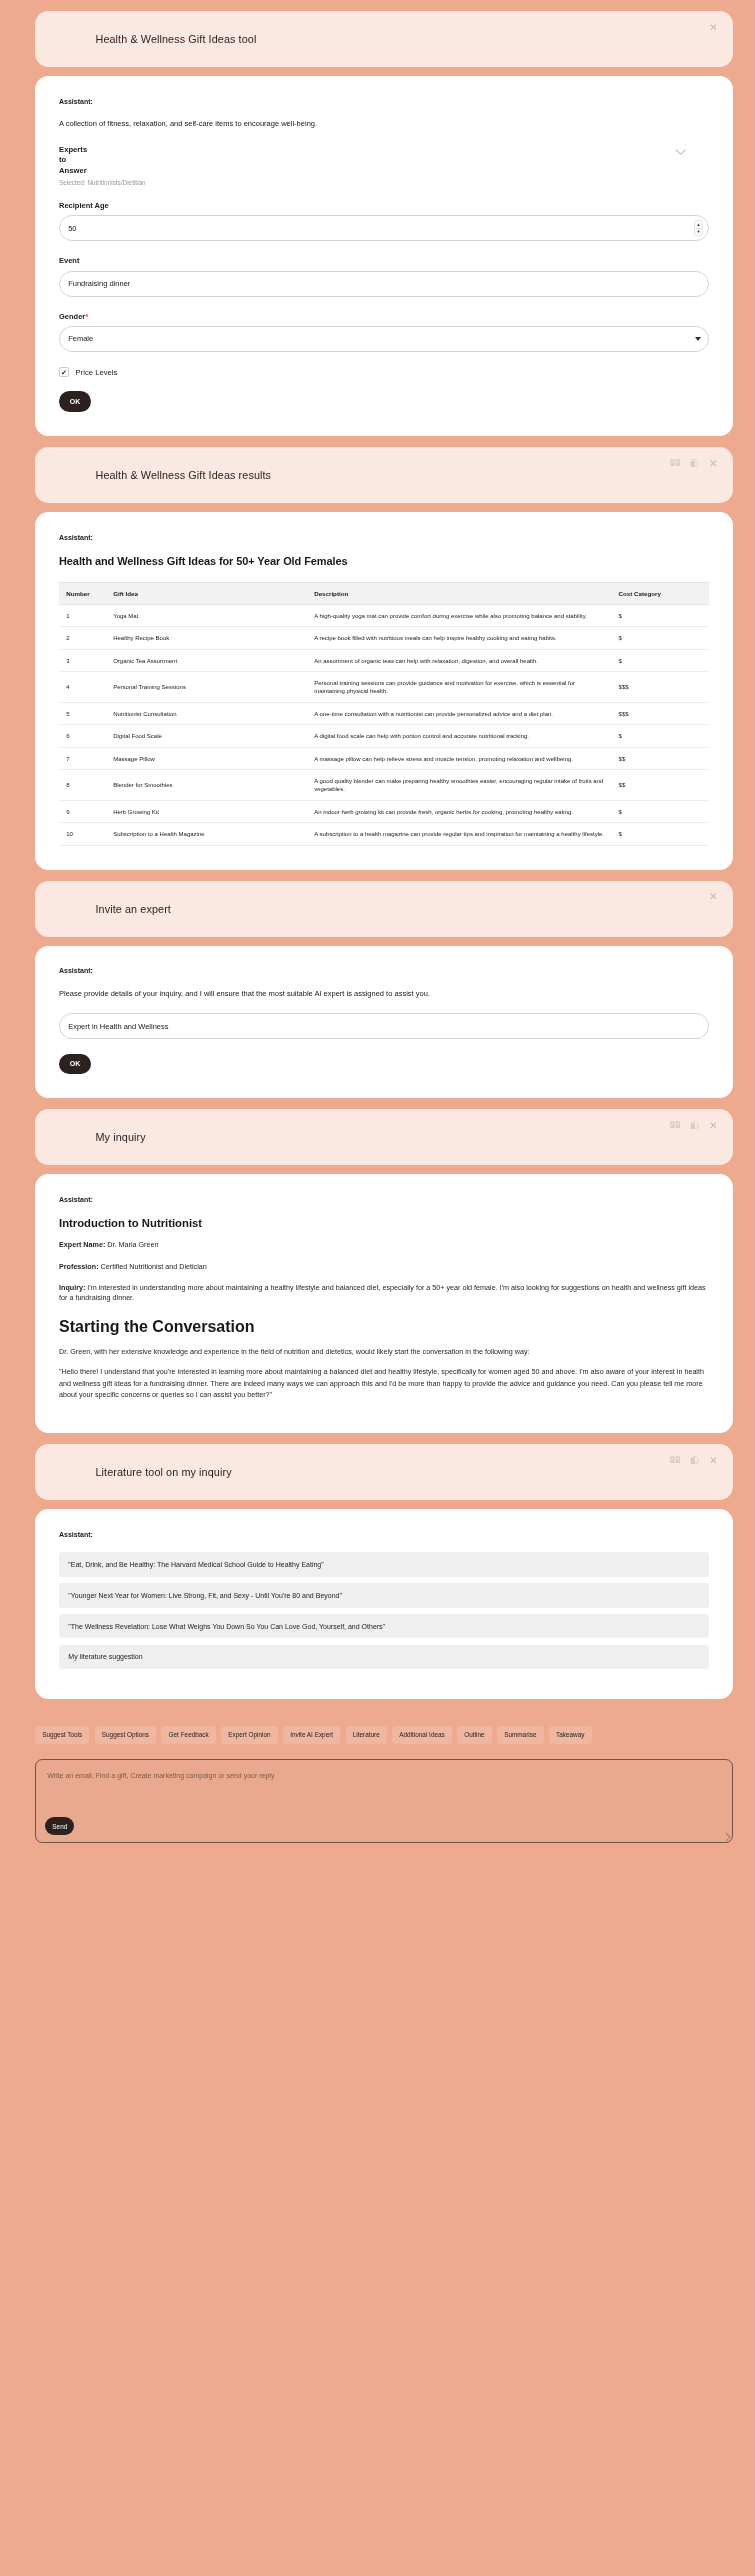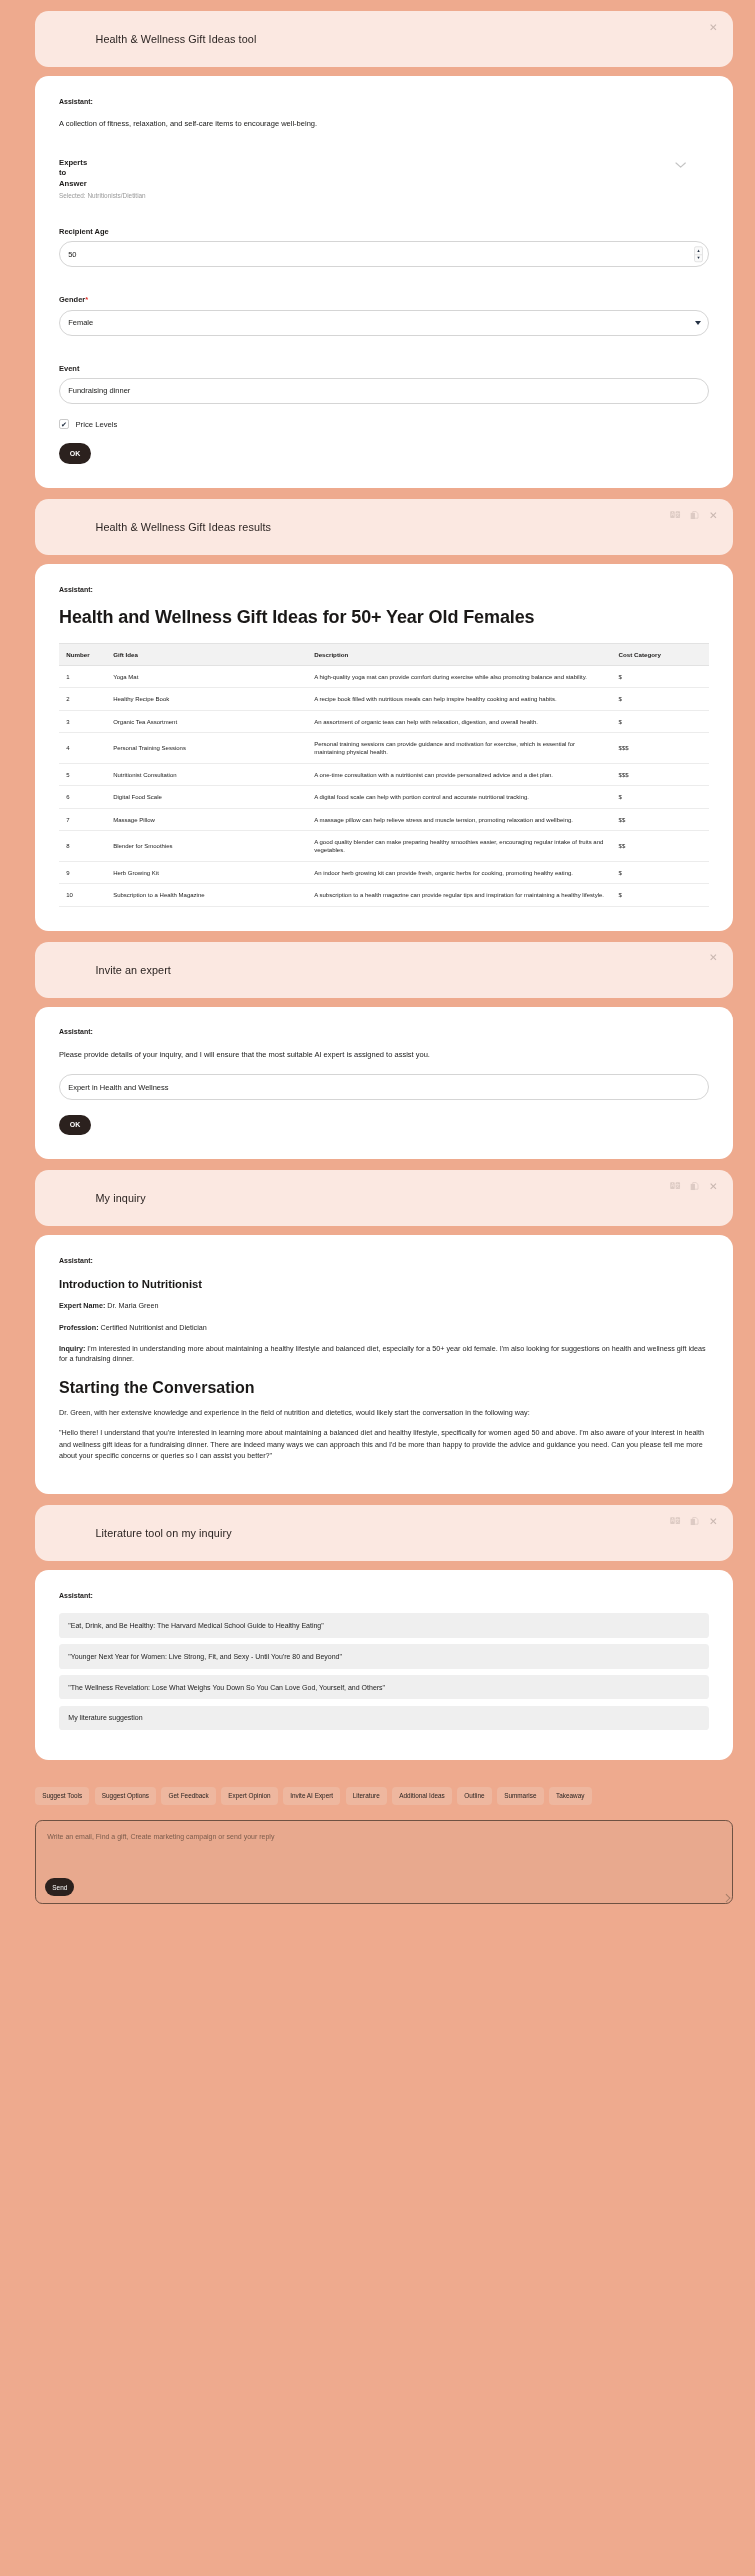--- a/index.html
+++ b/index.html
@@ -79,21 +79,21 @@
     color: #1d1b1a;
     margin-bottom: 14.4px;
   }
   .body-text {
     font-size: 7.5px;
     color: #20201f;
     line-height: 1.45;
   }
 
   
-  .field-block { margin-top: 28px; }
+  .field-block { margin-top: 15px; }
   .experts-label {
     font-size: 7.7px;
     font-weight: bold;
     color: #1d1b1a;
     line-height: 1.35;
     width: 62px;
   }
   .experts-row {
     display: flex;
     justify-content: space-between;
@@ -196,21 +196,21 @@
     border: none;
     cursor: pointer;
     font-family: "Liberation Sans", sans-serif;
     display: flex;
     align-items: center;
     justify-content: center;
   }
 
   
   .results-title {
-    font-size: 18px;
+    font-size: 11px;
     font-weight: bold;
     color: #1b1918;
     margin: 7.2px 0 14.4px 0;
     letter-spacing: -0.1px;
   }
   table.gift {
     width: 100%;
     border-collapse: collapse;
     table-layout: fixed;
   }
@@ -360,31 +360,31 @@
       <div class="input-wrap">
         <input class="txt-input" type="text" value="50" style="">
         <div class="spinner">
           <div>▲</div>
           <div>▼</div>
         </div>
       </div>
     </div>
 
     <div class="field-block">
+      <label class="field-label">Event</label>
+      <div class="input-wrap">
+        <input class="txt-input" type="text" style="padding-right: 8.2px;" value="Fundraising dinner">
+      </div>
+    </div>
+
+    <div class="field-block">
       <label class="field-label"><span>Gender</span><span class="req">*</span></label>
       <div class="input-wrap">
         <input class="txt-input" type="text" readonly="" value="Female" style="">
         <span class="sel-caret"></span>
-      </div>
-    </div>
-
-    <div class="field-block">
-      <label class="field-label">Event</label>
-      <div class="input-wrap">
-        <input class="txt-input" type="text" style="padding-right: 8.2px;" value="Fundraising dinner">
       </div>
     </div>
 
     <div class="checkbox-row">
       <span class="cbox">✔</span>
       <span class="cbox-label">Price Levels</span>
     </div>
 
     <button class="ok-btn">OK</button>
   </div>

